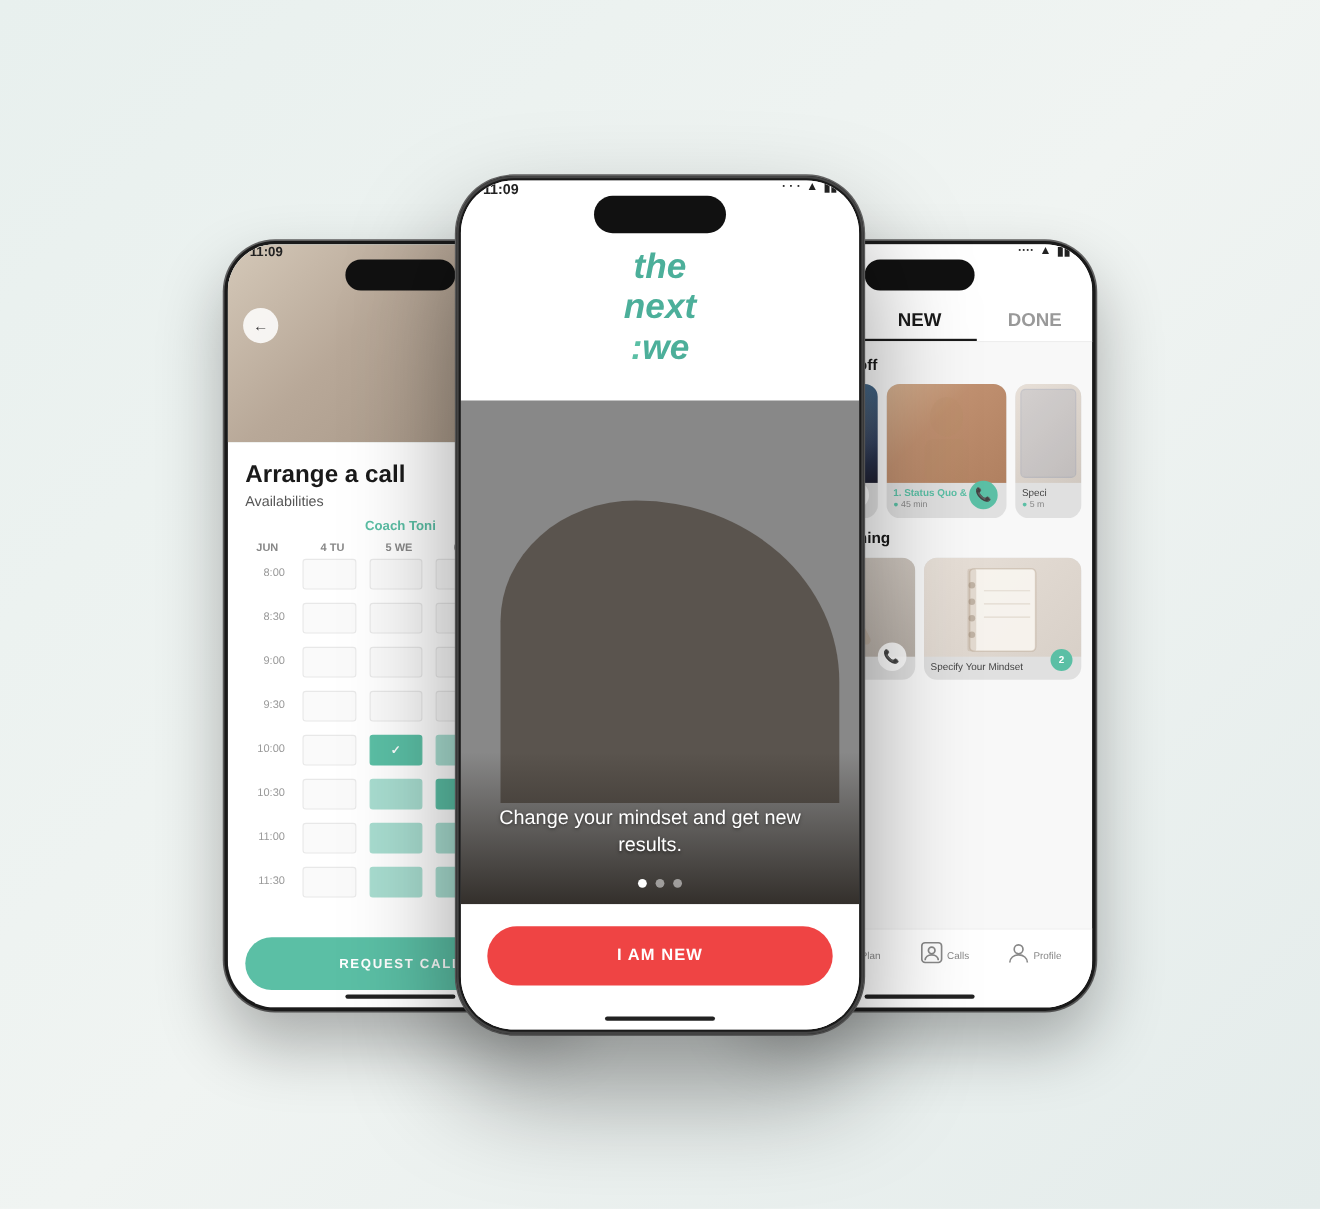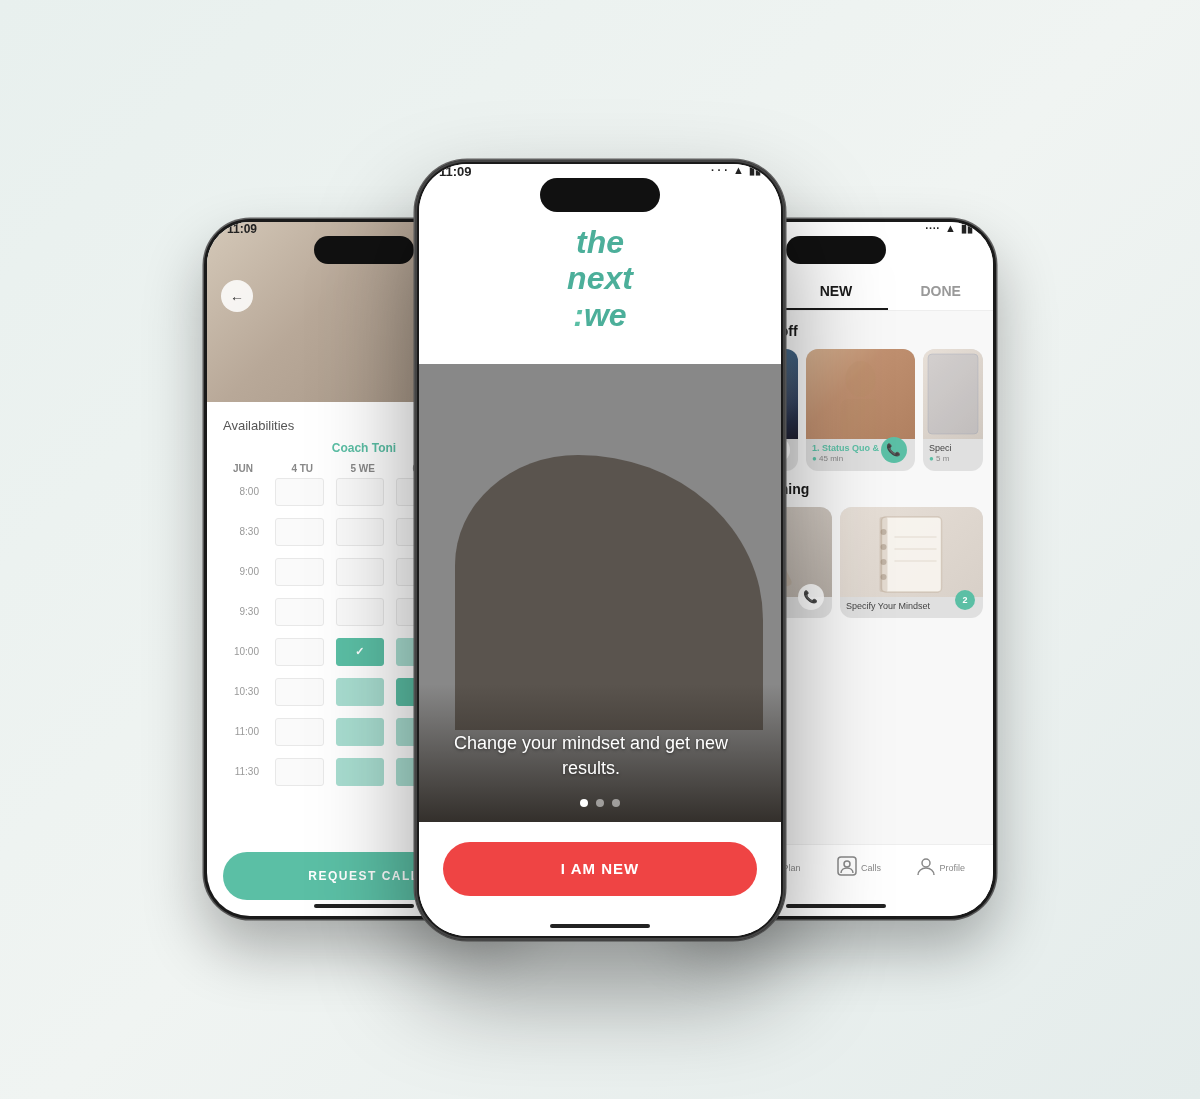--- a/index.html
+++ b/index.html
@@ -443,21 +443,21 @@
       border-bottom: 1px solid #eee;
       padding-top: 52px;
     }
 
     .plan-tab {
       flex: 1;
       height: 36px;
       display: flex;
       align-items: center;
       justify-content: center;
-      font-size: 14px;
+      font-size: 17px;
       font-weight: 600;
       color: #999;
       border-bottom: 2px solid transparent;
     }
 
     .plan-tab.active {
       color: #1a1a1a;
       border-bottom-color: #1a1a1a;
     }
 
@@ -660,20 +660,21 @@
               <div class="cal-mini-cell"></div>
               <div class="cal-mini-cell"></div>
               <div class="cal-mini-cell"></div>
               <div class="cal-mini-cell"></div>
               <div class="cal-mini-cell"></div>
             </div>
           </div>
         </div>
 
         <div class="cal-body">
+          <div class="cal-title">Arrange a call</div>
           <div class="cal-subtitle">Availabilities</div>
           <div class="coach-name">Coach Toni</div>
 
           <div class="cal-grid-header">
             <div class="cal-grid-header-cell">JUN</div>
             <div class="cal-grid-header-cell">4 TU</div>
             <div class="cal-grid-header-cell">5 WE</div>
             <div class="cal-grid-header-cell">6 TH</div>
             <div class="cal-grid-header-cell">7 FR</div>
           </div>

